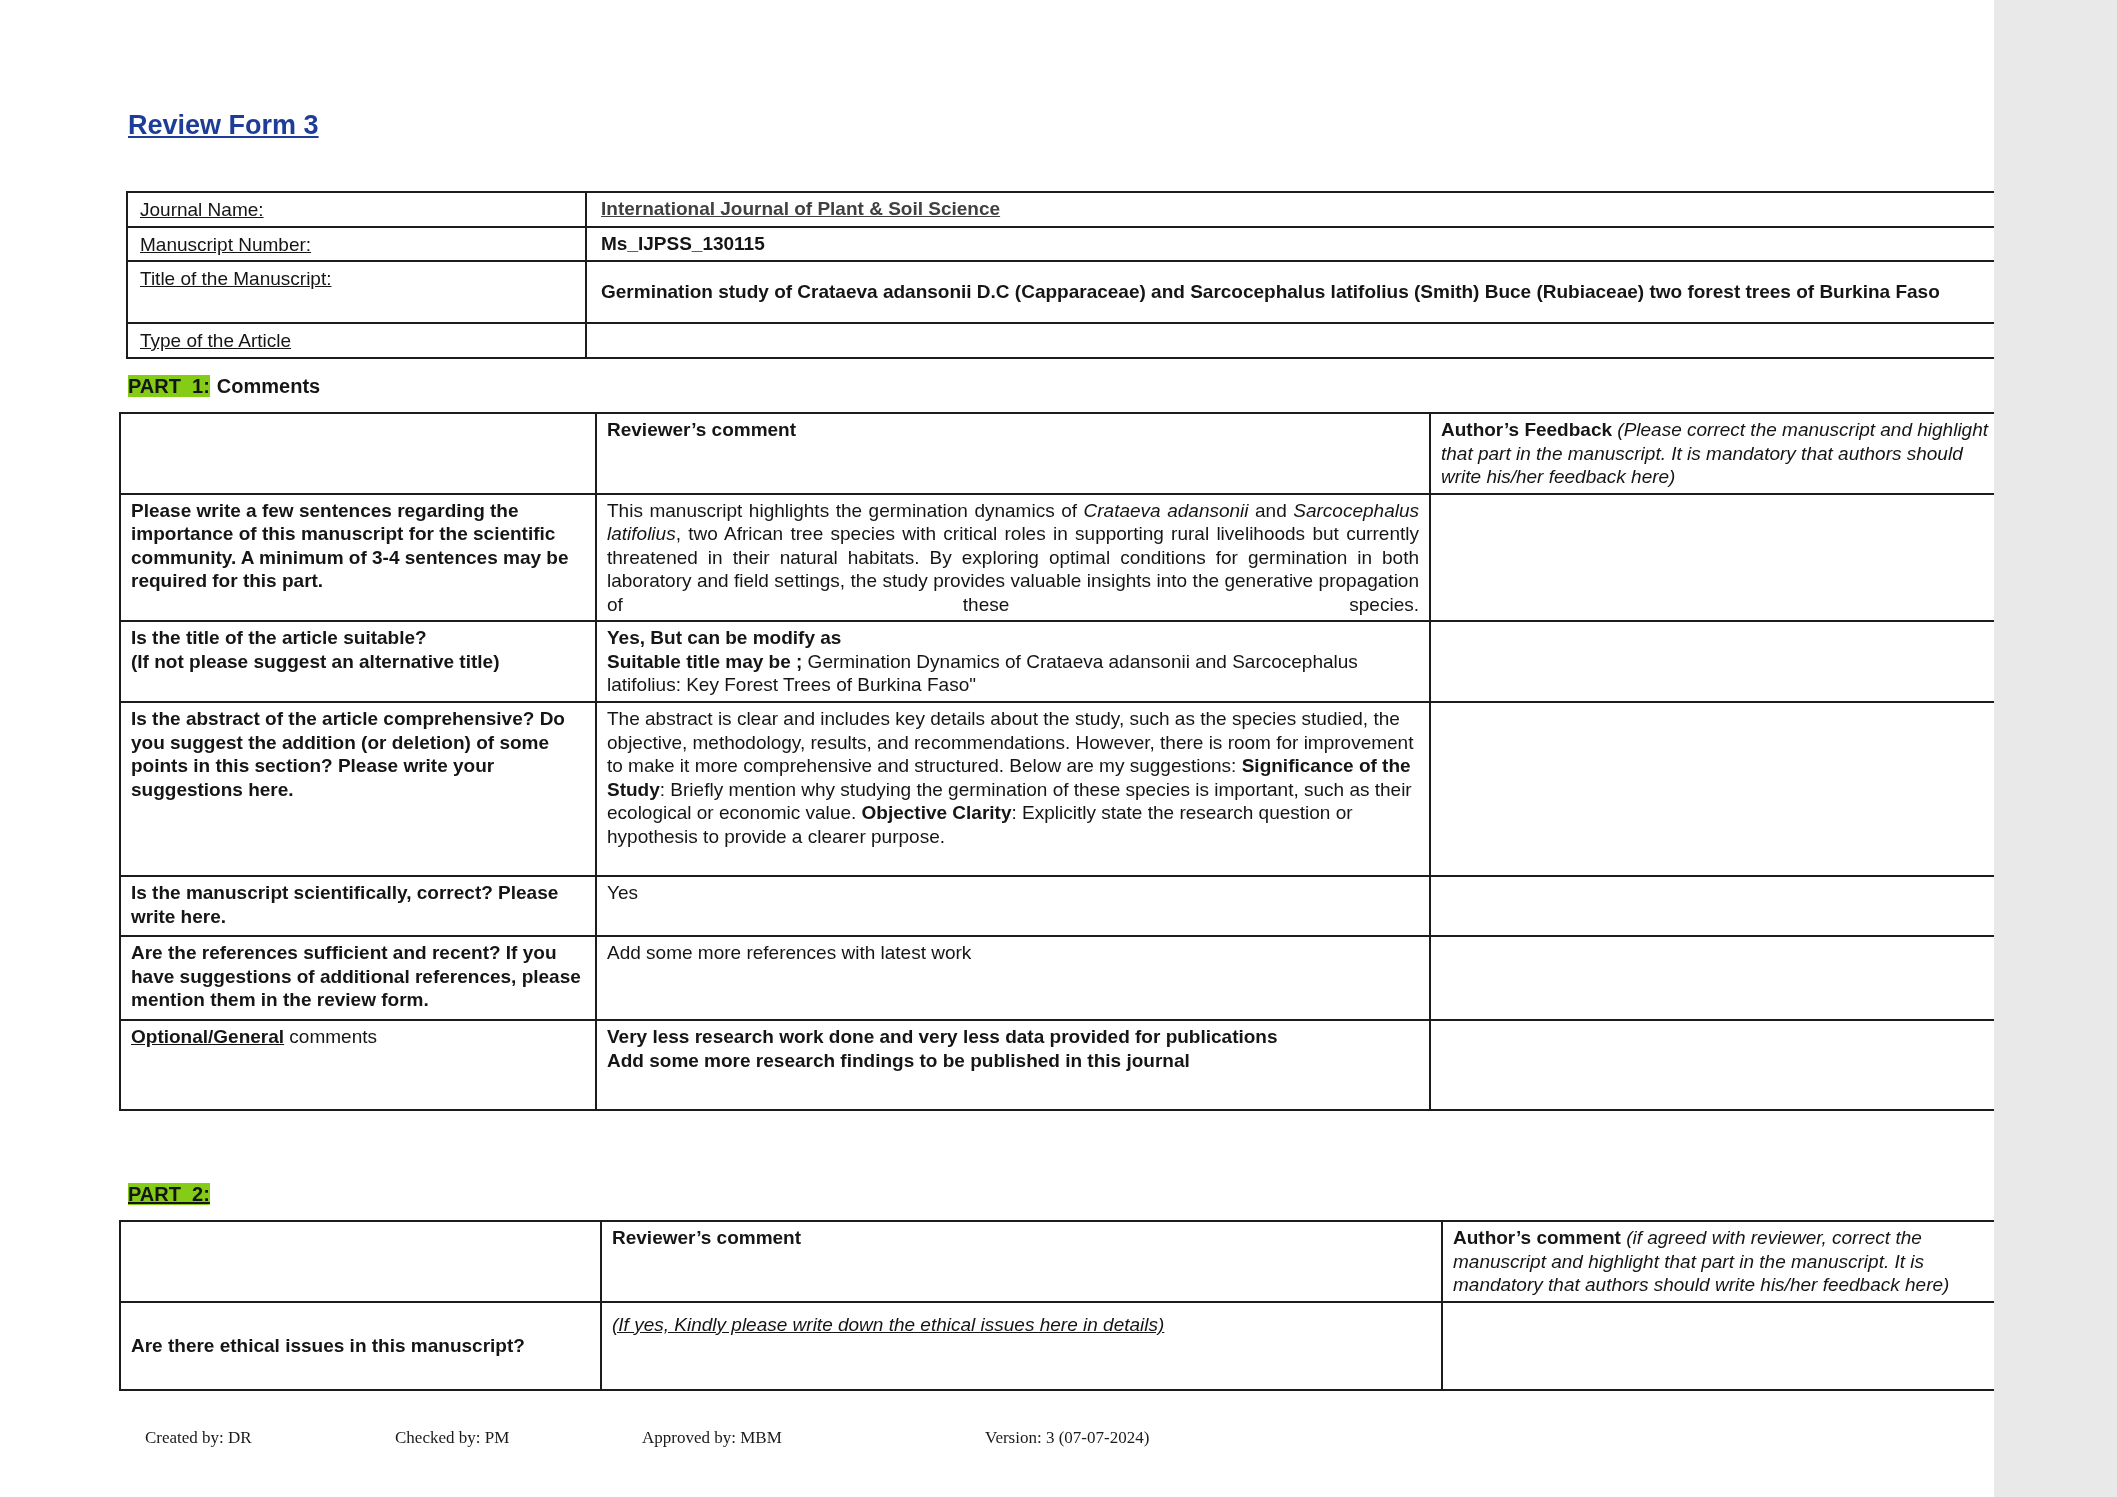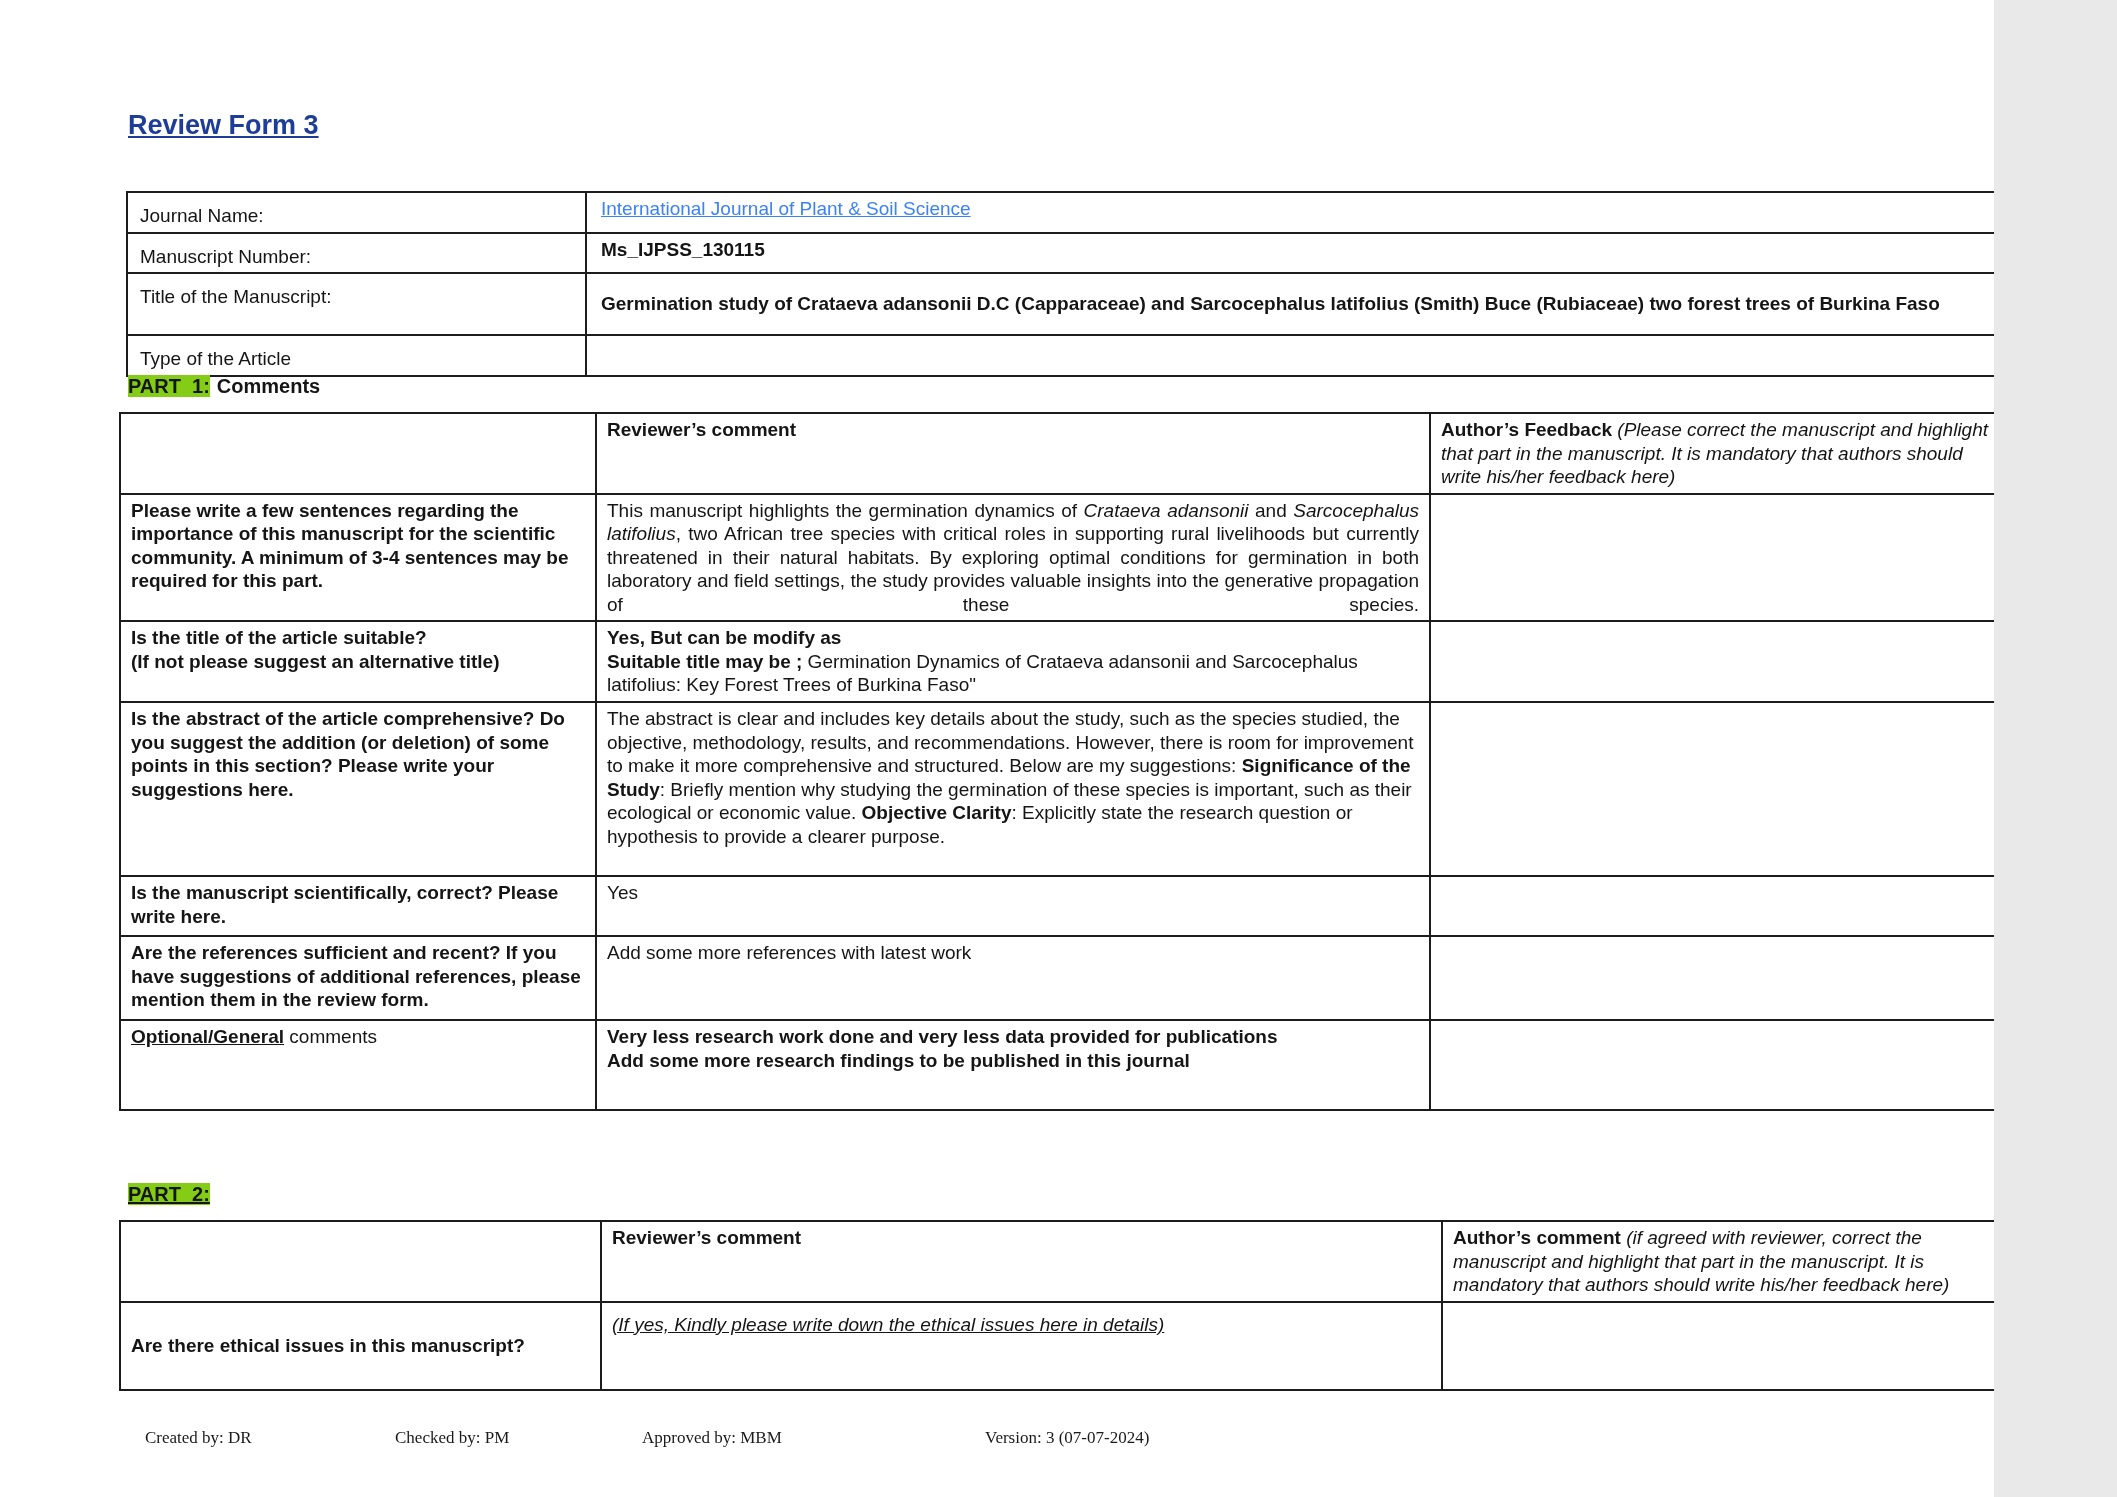--- a/index.html
+++ b/index.html
@@ -21,25 +21,25 @@
   table.tbl { border-collapse: collapse; table-layout: fixed; }
   table.tbl td {
     border: 2px solid #1c1c1c;
     vertical-align: top;
     padding: 4px 10px;
     font-size: 19px;
     line-height: 1.24;
     overflow: hidden;
   }
   .info-table { position: absolute; left: 126px; top: 191px; width: 1877px; }
-  .info-table td.lbl { padding-left: 12px; padding-top: 11px; }
+  .info-table td.lbl { padding-left: 12px; padding-top: 5px; text-decoration: underline; }
   .info-table td.val { padding-left: 14px; font-weight: bold; }
   .vmid { vertical-align: middle !important; }
   .link {
-    color: #3b82f6; font-weight: normal; text-decoration: underline; cursor: pointer;
+    color: #404040; font-weight: bold; text-decoration: underline; cursor: pointer;
   }
   .part-heading {
     position: absolute; left: 128px;
     font-size: 20px; font-weight: bold;
   }
   .hl { background: #84cc16; white-space: pre-wrap; }
   .hl.u { text-decoration: underline; }
   .part-heading .suffix { margin-left: 7px; }
   .p1-table { position: absolute; left: 119px; top: 412px; width: 1884px; }
   .p2-table { position: absolute; left: 119px; top: 1220px; width: 1884px; }

